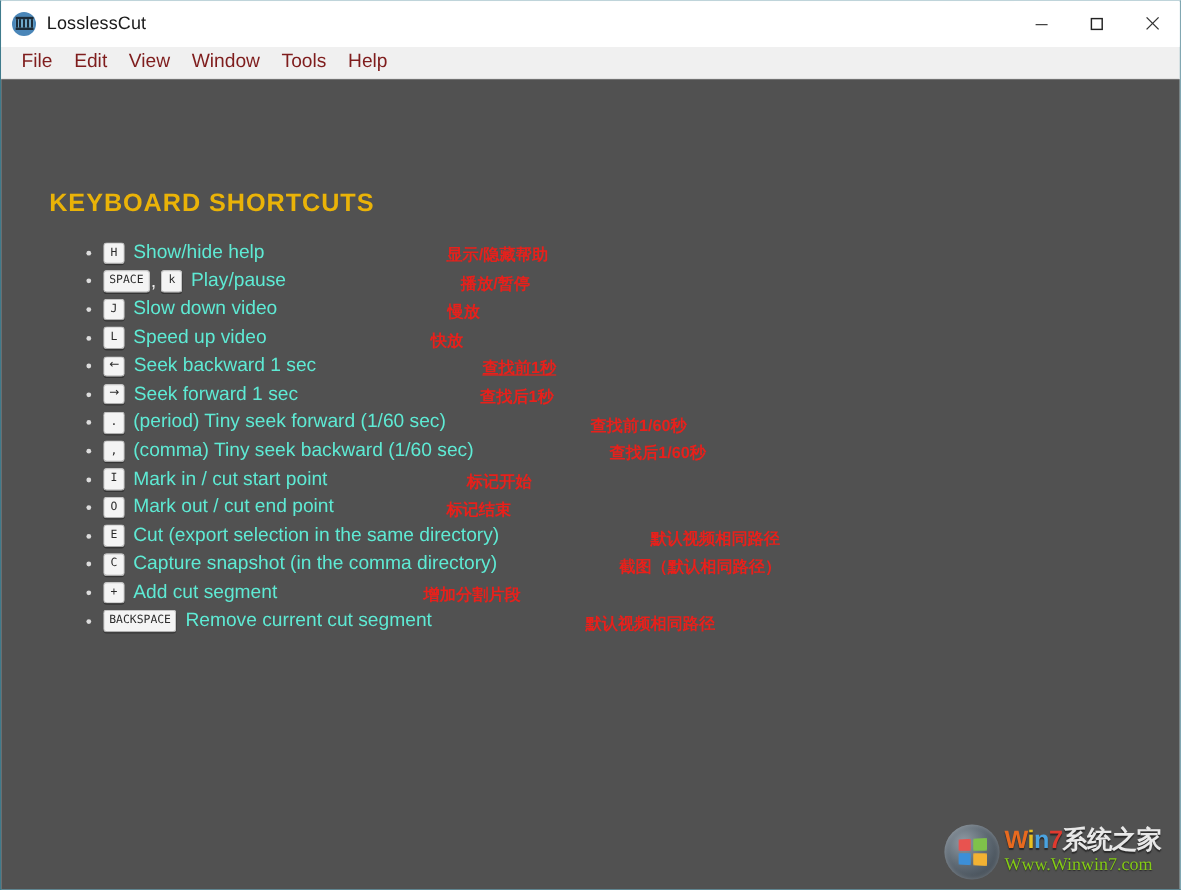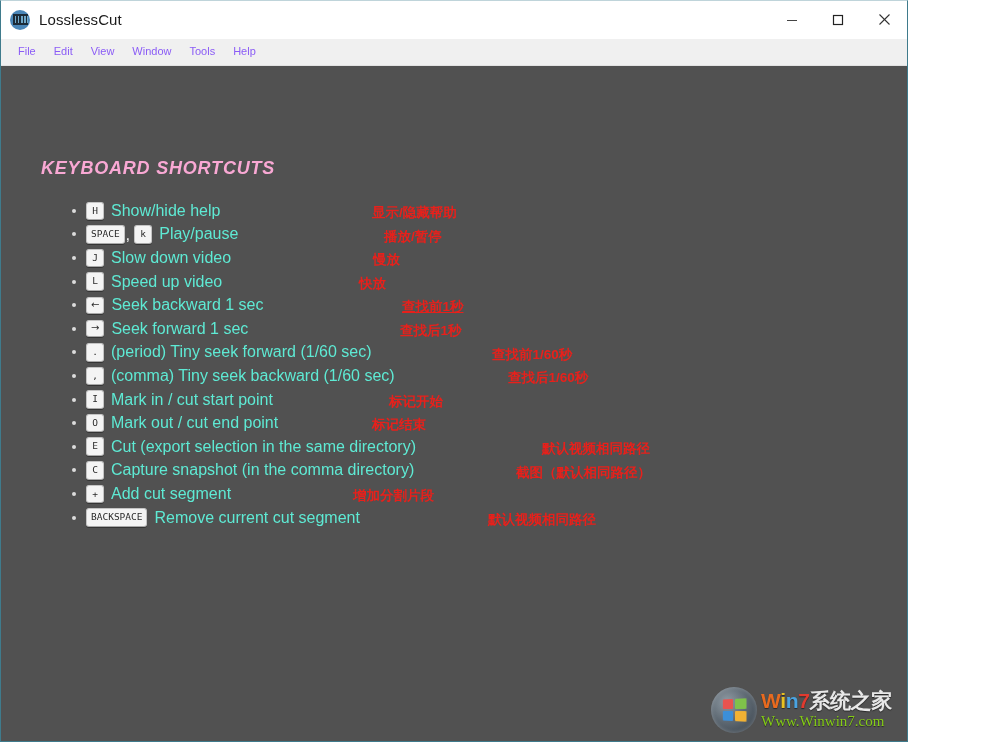--- a/index.html
+++ b/index.html
@@ -10,21 +10,21 @@
     width: 984px;
     height: 742px;
     overflow: hidden;
     background: #ffffff;
     font-family: "Liberation Sans", sans-serif;
     -webkit-font-smoothing: antialiased;
   }
 
   .window {
     position: relative;
-    width: 908px;
+    width: 984px;
     height: 742px;
     background: #ffffff;
     box-sizing: border-box;
     border-left: 1px solid #3f7b8c;
     border-right: 1px solid #3f7b8c;
     border-bottom: 1px solid #3f7b8c;
     border-top: 1px solid #bfd4da;
     display: flex;
     flex-direction: column;
   }
@@ -91,47 +91,46 @@
   .menubar {
     height: 26px;
     min-height: 26px;
     background: #f0f0f0;
     display: flex;
     align-items: center;
     padding-left: 8px;
     border-bottom: 1px solid #e2e2e2;
   }
   .menu-item {
-    font-size: 11px;
-    color: #8b5cf6;
+    font-size: 16px;
+    color: #7f1d1d;
     padding: 3px 9px 4px 9px;
     line-height: 1;
     user-select: none;
     white-space: nowrap;
   }
 
   
   .content {
     flex: 1 1 auto;
     background: #515151;
     position: relative;
     overflow: hidden;
   }
 
   .page-title {
     position: absolute;
     left: 40px;
     top: 93px;
-    font-size: 18px;
+    font-size: 21px;
     font-weight: bold;
-    color: #f9a8d4;
+    color: #eab308;
     letter-spacing: 0.8px;
     line-height: 1;
     user-select: none;
-    font-style: italic;
   }
 
   .shortcut-list {
     position: absolute;
     left: 63px;
     top: 133px;
     margin: 0;
     padding: 0 0 0 22px;
     list-style: none;
   }

